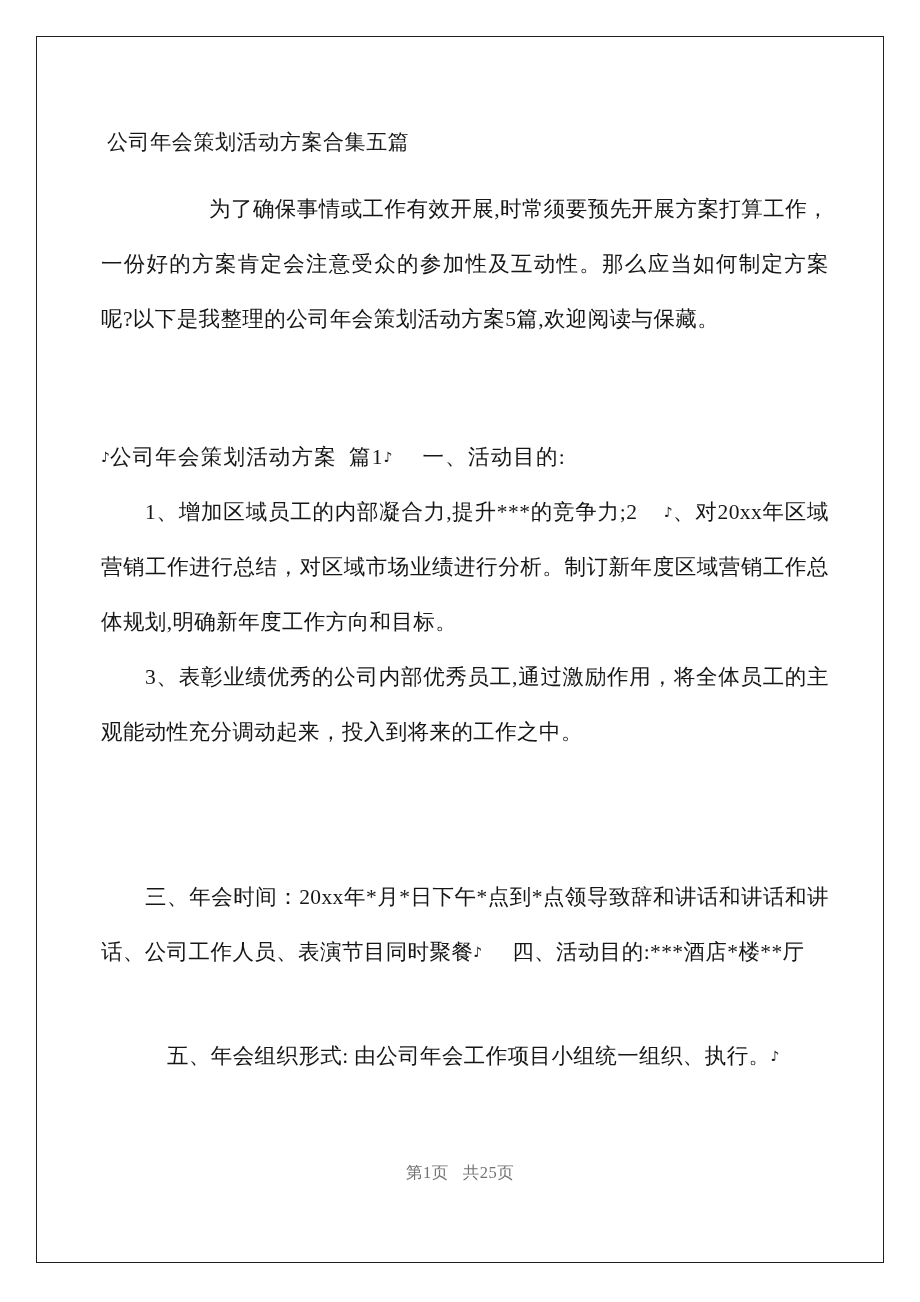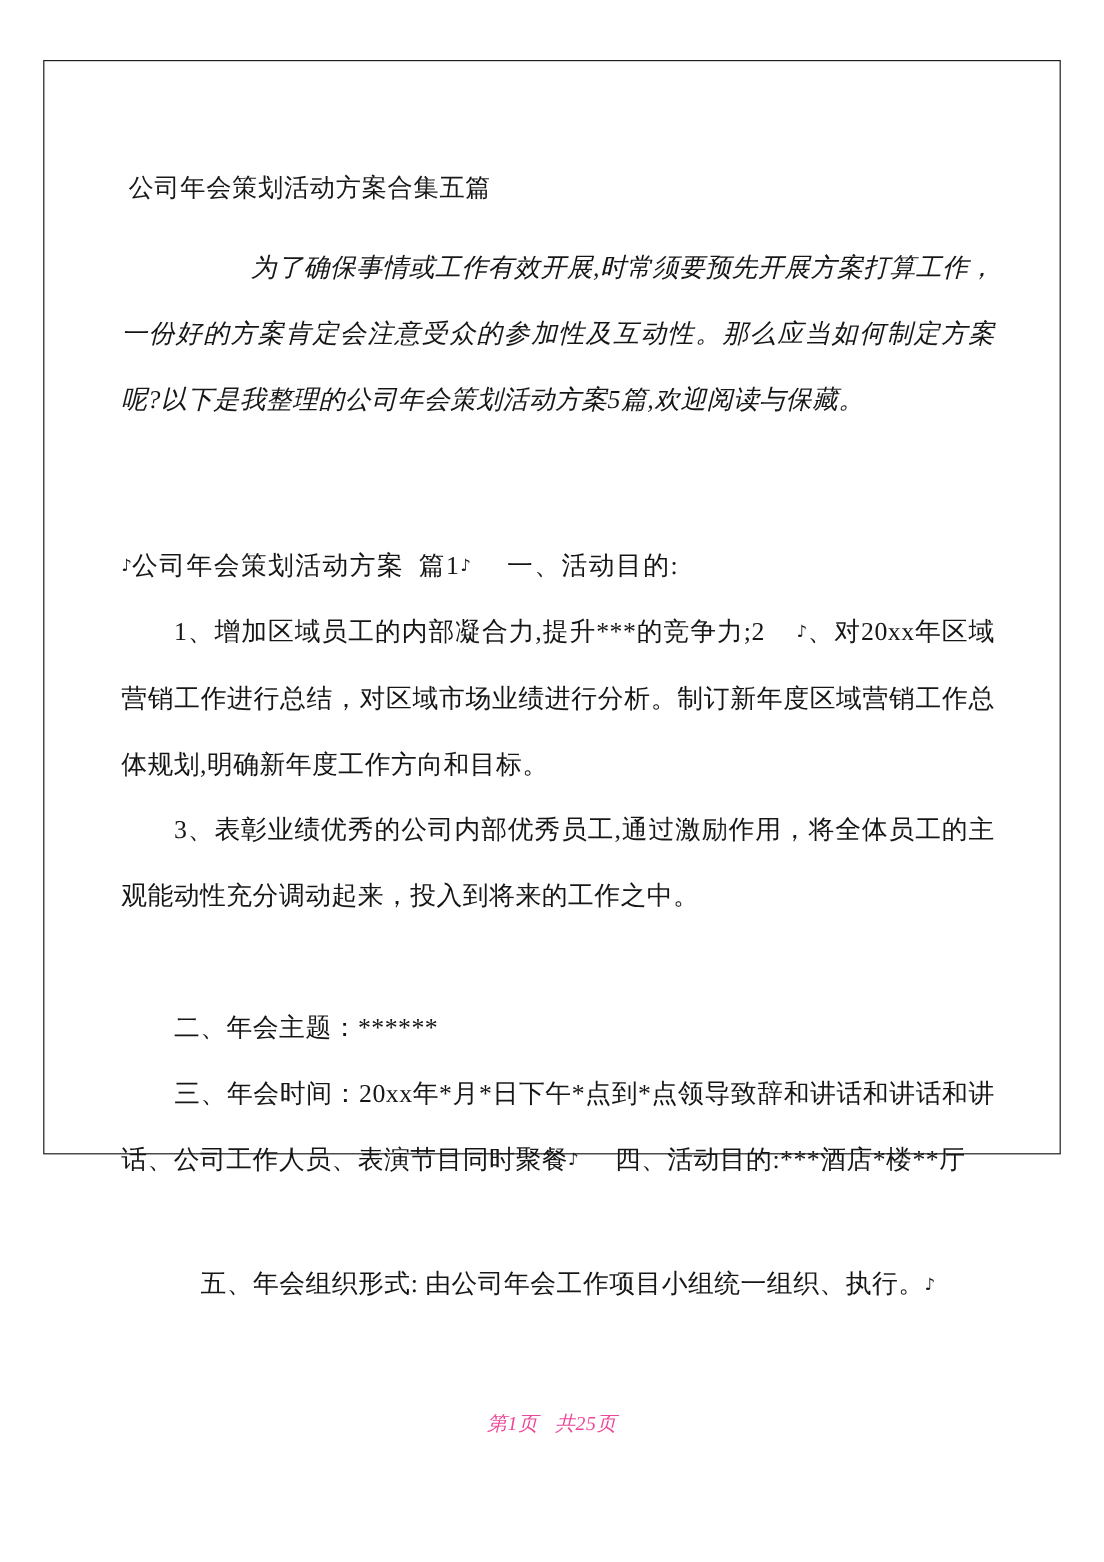--- a/index.html
+++ b/index.html
@@ -13,25 +13,24 @@
     font-family: "Liberation Serif", "DejaVu Serif", serif;
     color: #1a1a1a;
     overflow: hidden;
   }
 
   .page {
     position: absolute;
     left: 36px;
     top: 36px;
     width: 848px;
-    height: 912px;
+    height: 1227px;
     border: 1.6px solid #1f1f1f;
     box-sizing: border-box;
     background: #ffffff;
-    margin-top: 14px;
   }
 
   .page-inner {
     position: absolute;
     left: 0;
     top: 0;
     right: 0;
     bottom: 0;
     padding: 0;
   }
@@ -54,21 +53,20 @@
     text-align: justify;
     text-justify: inter-ideograph;
     font-size: 21.5px;
     line-height: 55px;
     letter-spacing: 0.4px;
     color: #161616;
   }
 
   .intro {
     top: 145px;
-    font-style: italic;
   }
   .intro .ind {
     
     display: inline-block;
     width: 108px;
   }
 
   .sec-head {
     top: 393px;
     letter-spacing: 1.2px;
@@ -102,22 +100,21 @@
   }
 
   .footer {
     position: absolute;
     left: 0;
     right: 0;
     top: 1125px;
     text-align: center;
     font-size: 16.5px;
     letter-spacing: 0.5px;
-    color: #ec4899;
-    font-style: italic;
+    color: #737373;
   }
   .footer .fgap { display: inline-block; width: 14px; }
 </style>
 </head>
 <body>
 
 <div class="page">
   <div class="page-inner">
 
     <div class="doc-title">公司年会策划活动方案合集五篇</div>
@@ -131,23 +128,20 @@
     </div>
 
     <div class="body-block p1">
       <span class="lead-indent"></span><span>1、增加区域员工的内部凝合力,提升***的竞争力;2</span><span class="gap-md"></span><span class="marker">♪</span><span>、对20xx年区域营销工作进行总结，对区域市场业绩进行分析。制订新年度区域营销工作总体规划,明确新年度工作方向和目标。</span>
     </div>
 
     <div class="body-block p2">
       <span class="lead-indent"></span><span>3、表彰业绩优秀的公司内部优秀员工,通过激励作用，将全体员工的主观能动性充分调动起来，投入到将来的工作之中。</span>
     </div>
 
-    <div class="body-block p3">
-      <span class="lead-indent"></span><span>二、年会主题：******</span>
-    </div>
 
     <div class="body-block p4">
       <span class="lead-indent"></span><span>三、年会时间：20xx年*月*日下午*点到*点领导致辞和讲话和讲话和讲话、公司工作人员、表演节目同时聚餐</span><span class="marker">♪</span><span class="gap-md"></span><span>四、活动目的:***酒店*楼**厅</span>
     </div>
 
     <div class="body-block p5">
       <span class="lead-indent-lg"></span><span>五、年会组织形式: 由公司年会工作项目小组统一组织、执行。</span><span class="marker">♪</span>
     </div>
 
 

